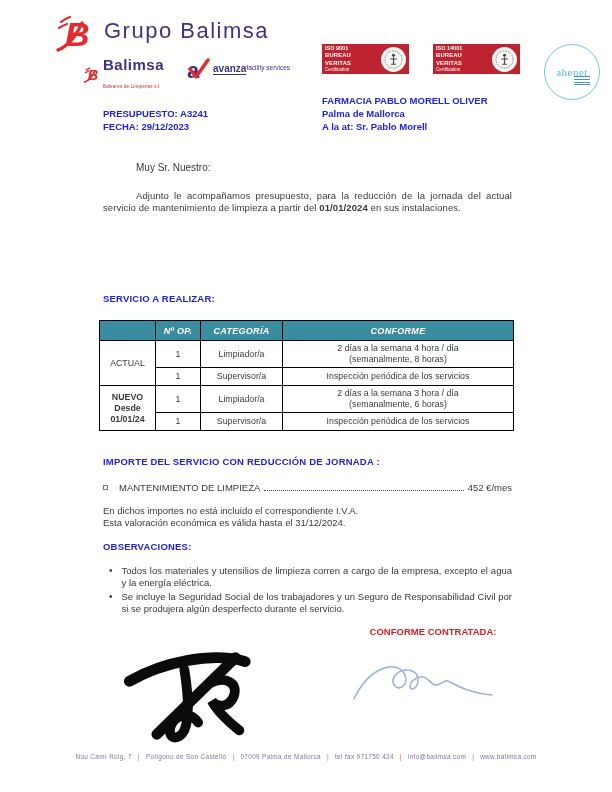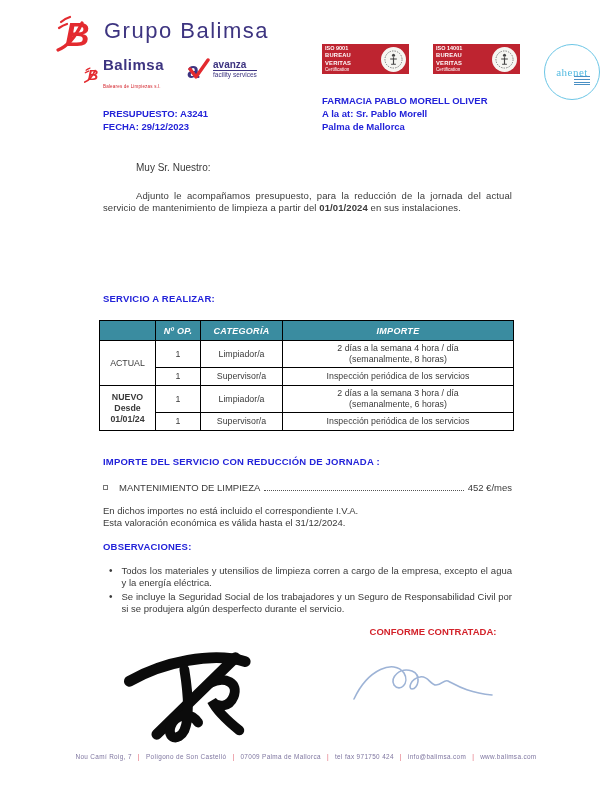--- a/index.html
+++ b/index.html
@@ -23,21 +23,21 @@
   }
   
   .logo-block{position:absolute;top:10px;left:56px;}
   .grupo-row{display:flex;align-items:center;gap:8px;}
   .grupo-name{font-size:22px;letter-spacing:1.5px;color:var(--brand_purple);font-weight:400;}
   .sub-row{display:flex;align-items:flex-start;gap:22px;margin-top:4px;margin-left:28px;}
   .balimsa-wrap{display:flex;align-items:center;gap:2px;}
   .balimsa-name{font-size:15px;font-weight:bold;letter-spacing:0.5px;color:var(--brand_purple);line-height:13px;}
   .balimsa-tag{font-size:4.5px;color:var(--accent_red);letter-spacing:0.2px;}
   .avanza-wrap{display:flex;align-items:center;gap:3px;margin-top:2px;}
-  .avanza-texts{display:flex;flex-direction:column;}
+  .avanza-texts{display:flex;}
   .avanza-name{font-size:10px;font-weight:bold;color:var(--brand_purple);border-bottom:1px solid var(--brand_purple);line-height:10px;}
   .avanza-tag{font-size:6.5px;color:var(--brand_purple);}
   
   .badges-row{position:absolute;top:44px;left:322px;display:flex;align-items:flex-start;gap:24px;}
   .badge{width:87px;height:30px;background:#BE2430;display:flex;align-items:center;padding:2px 3px;gap:3px;}
   .badge-texts{flex:1;color:#fff;line-height:1.25;}
   .badge-std{font-size:5.5px;font-weight:bold;}
   .badge-cert{font-size:5.8px;font-weight:bold;letter-spacing:0.2px;}
   .badge-sub{font-size:4.6px;}
   .badge-seal{width:25px;height:25px;background:#f6f6f2;border-radius:50%;display:flex;align-items:center;justify-content:center;flex-shrink:0;}
@@ -160,22 +160,22 @@
       </span>
     </div>
     <div class="ahenet">
       <span class="ahenet-name">ahenet</span>
       <span class="ahenet-lines"></span>
     </div>
   </div>
 
   <div class="recipient">
     <div>FARMACIA PABLO MORELL OLIVER</div>
+    <div>Palma de Mallorca</div>
     <div>A la at: Sr. Pablo Morell</div>
-    <div>Palma de Mallorca</div>
   </div>
 
   <div class="meta">
     <div>PRESUPUESTO: A3241</div>
     <div>FECHA: 29/12/2023</div>
   </div>
 
   <div class="salutation">Muy Sr. Nuestro:</div>
 
   <p class="para para1"><span>Adjunto le acompañamos presupuesto, para la reducción de la jornada del actual servicio de mantenimiento de limpieza a partir del </span><b>01/01/2024</b><span> en sus instalaciones.</span></p>
@@ -188,21 +188,21 @@
         <col class="c0">
         <col class="c1">
         <col class="c2">
         <col class="c3">
       </colgroup>
     <thead>
       <tr>
         <th></th>
         <th>Nº OP.</th>
         <th>CATEGORÍA</th>
-        <th>IMPORTE</th>
+        <th>CONFORME</th>
       </tr>
     </thead>
     <tbody>
       <tr class="row-tall">
         <td rowspan="2" class="group-label">ACTUAL</td>
         <td>1</td>
         <td>Limpiador/a</td>
         <td class="multiline">2 días a la semana 4 hora / día
 (semanalmente, 8 horas)</td>
       </tr>

